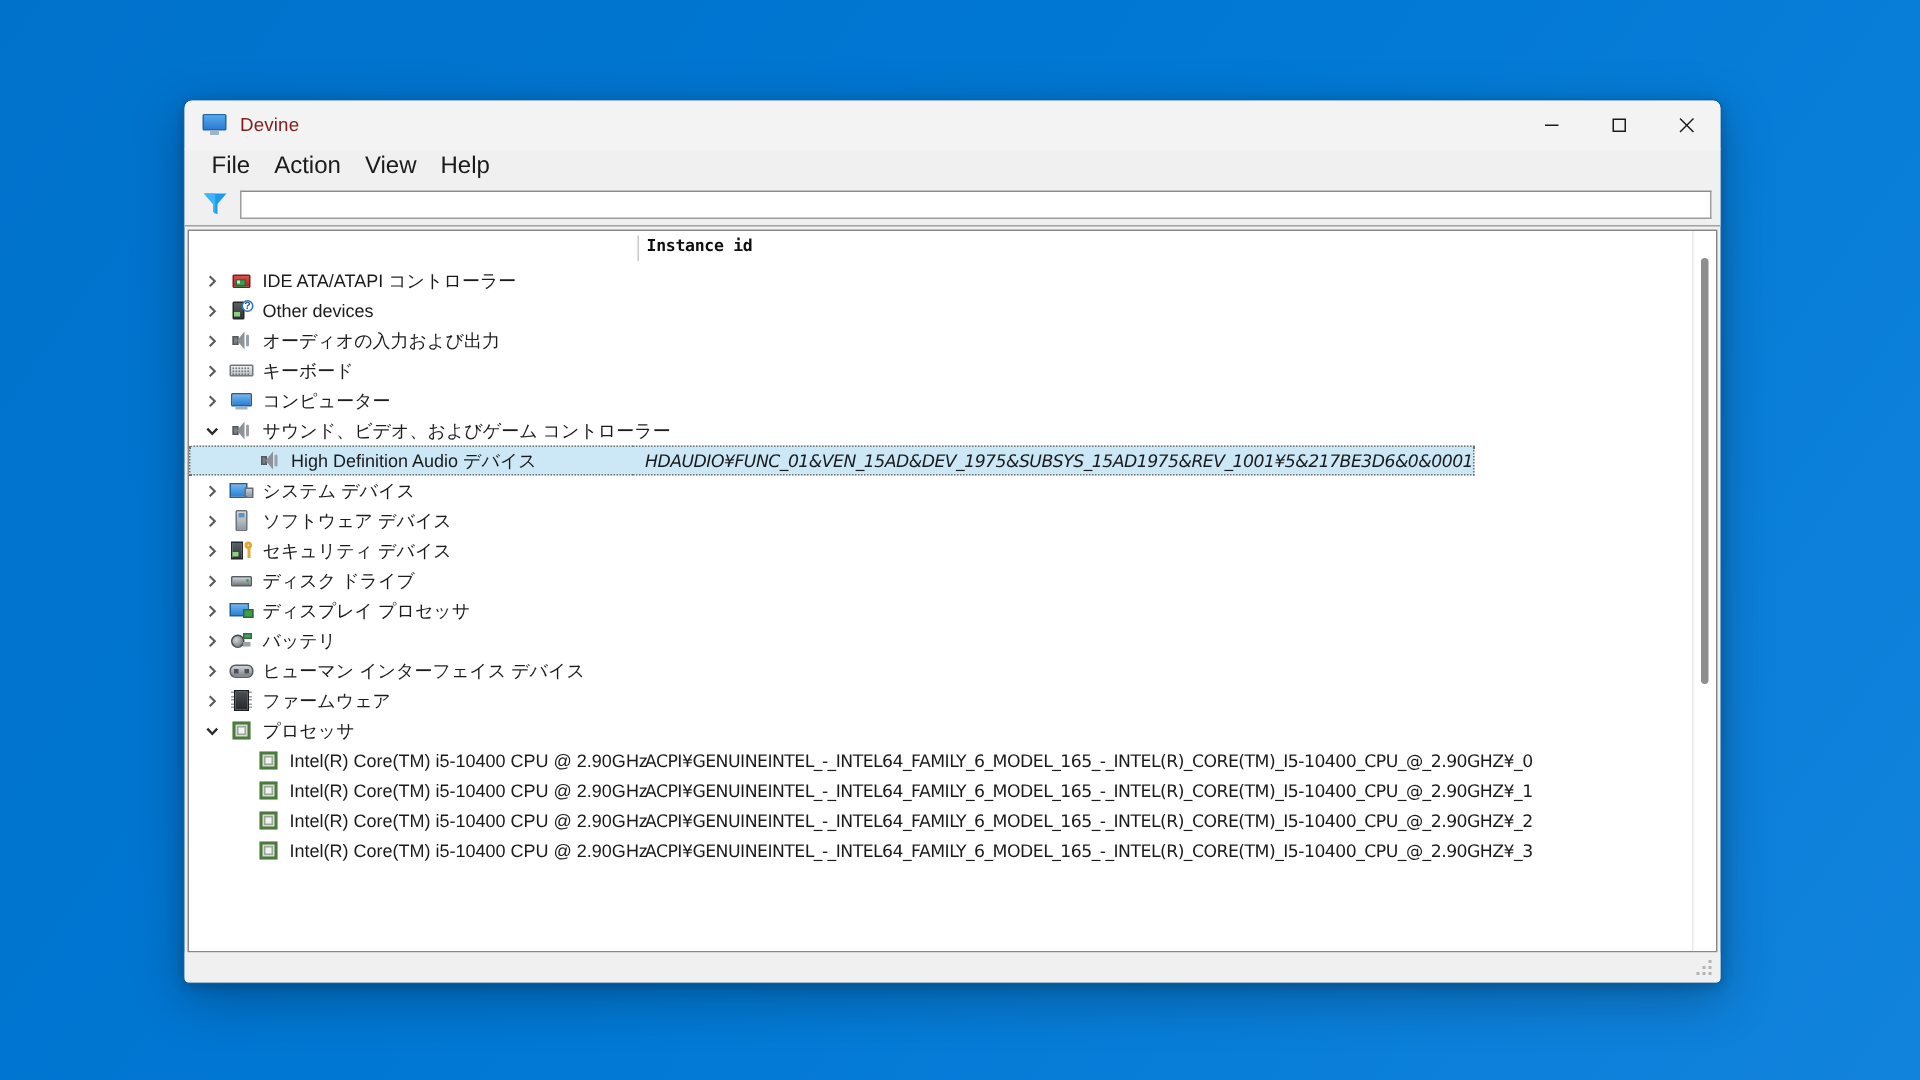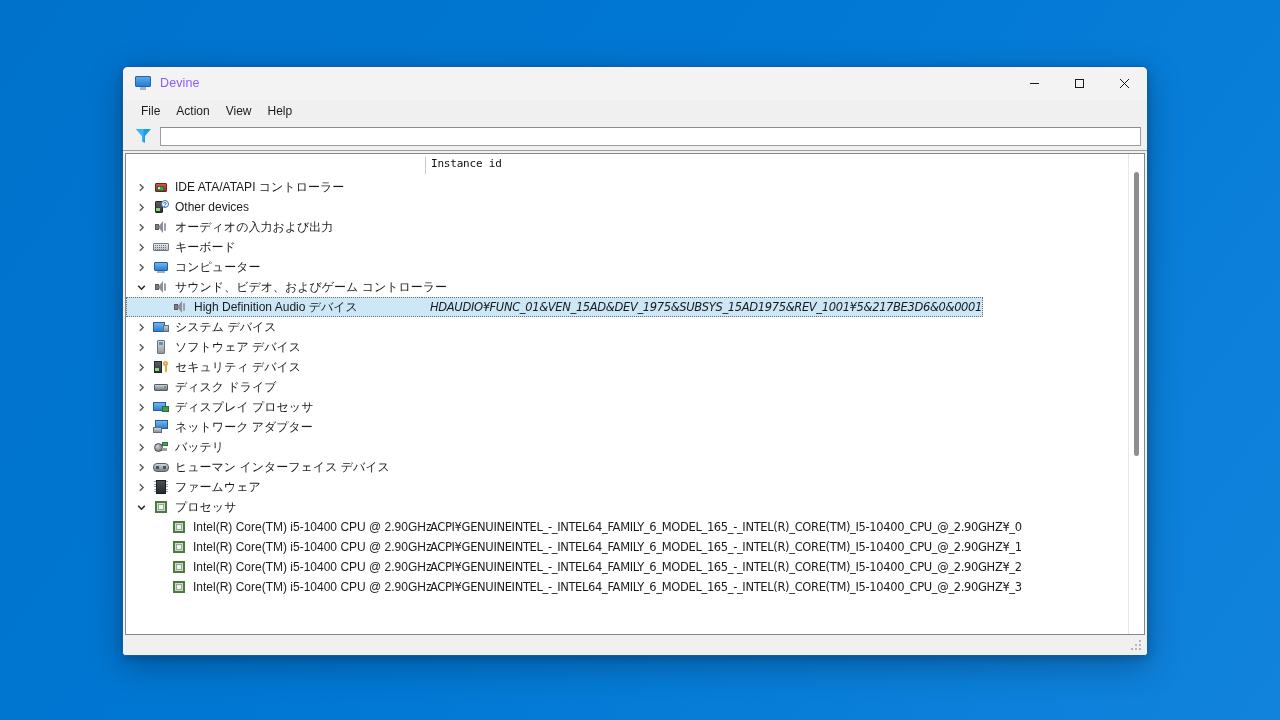--- a/index.html
+++ b/index.html
@@ -59,21 +59,21 @@
     border-radius: 1px;
   }
   .title-icon .stand {
     position: absolute;
     left: 5px; top: 12px;
     width: 6px; height: 3px;
     background: #9fb4c6;
   }
   .title-text {
     font-size: 12.5px;
-    color: #8b5cf6;
+    color: #7f1d1d;
     letter-spacing: 0.1px;
   }
   .win-buttons {
     position: absolute;
     right: 0; top: 0;
     height: 32px;
     display: flex;
   }
   .win-btn {
     width: 45px;
@@ -88,21 +88,21 @@
   
   .menubar {
     height: 22px;
     min-height: 22px;
     background: #f0f0f0;
     display: flex;
     align-items: center;
     padding-left: 10px;
   }
   .menu-item {
-    font-size: 12px;
+    font-size: 16px;
     color: #1b1b1b;
     padding: 2px 8px;
     line-height: 16px;
   }
 
   
   .toolbar {
     height: 28px;
     min-height: 28px;
     background: #f0f0f0;
@@ -143,20 +143,21 @@
     display: flex;
     flex-direction: column;
   }
 
   .col-header {
     height: 22px;
     min-height: 22px;
     background: #ffffff;
     position: relative;
     border-bottom: 1px solid #ffffff;
+    font-weight: bold;
   }
   .col-divider {
     position: absolute;
     left: 299px;
     top: 3px;
     bottom: 2px;
     width: 1px;
     background: #c8c8c8;
   }
   .col-label {
@@ -603,34 +604,20 @@
             <span class="row-label">ディスプレイ プロセッサ</span>
           </div>
         </div>
         <div class="row lvl1">
           <div class="row-name">
             <div class="chev">
               <svg width="9" height="9" viewBox="0 0 9 9">
                 <polyline points="2.8,1.2 6.2,4.5 2.8,7.8" fill="none" stroke="#5a5a5a" stroke-width="1.4"></polyline>
               </svg>
             </div>
-            <div class="dev-icon ico-network">
-              <div class="ic a"></div>
-              <div class="ic b"></div>
-            </div>
-            <span class="row-label">ネットワーク アダプター</span>
-          </div>
-        </div>
-        <div class="row lvl1">
-          <div class="row-name">
-            <div class="chev">
-              <svg width="9" height="9" viewBox="0 0 9 9">
-                <polyline points="2.8,1.2 6.2,4.5 2.8,7.8" fill="none" stroke="#5a5a5a" stroke-width="1.4"></polyline>
-              </svg>
-            </div>
             <div class="dev-icon ico-battery">
               <div class="ic a"></div>
               <div class="ic b"></div>
               <div class="ic c"></div>
             </div>
             <span class="row-label">バッテリ</span>
           </div>
         </div>
         <div class="row lvl1">
           <div class="row-name">

